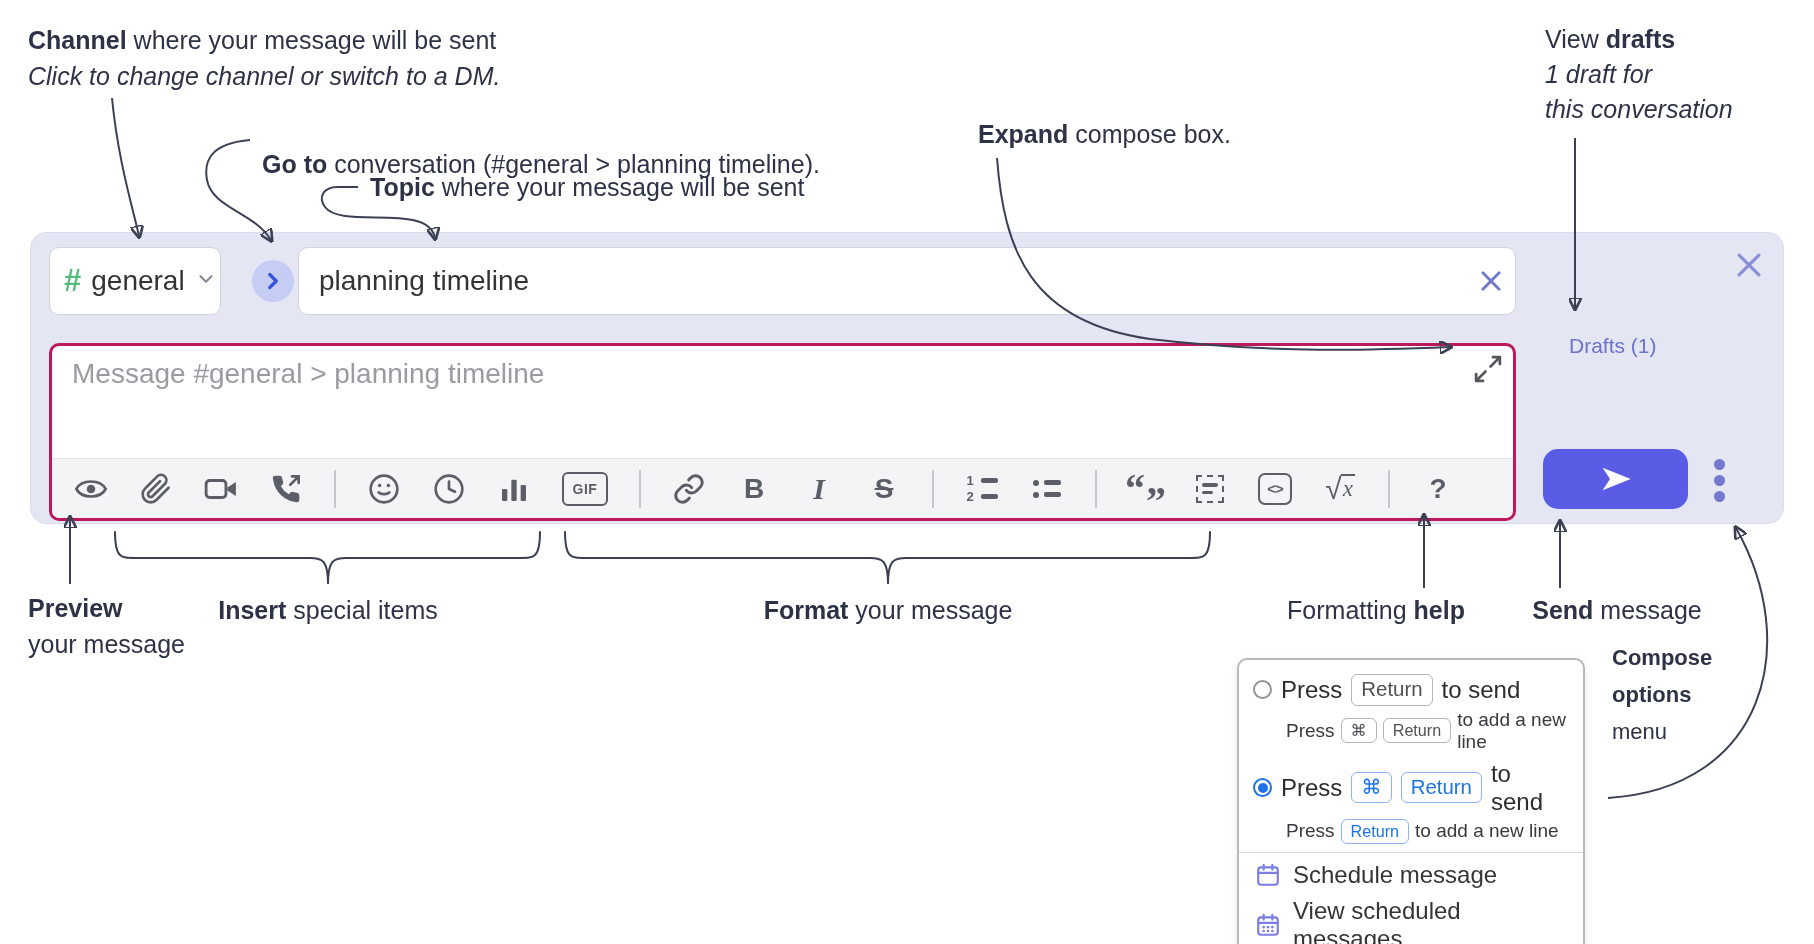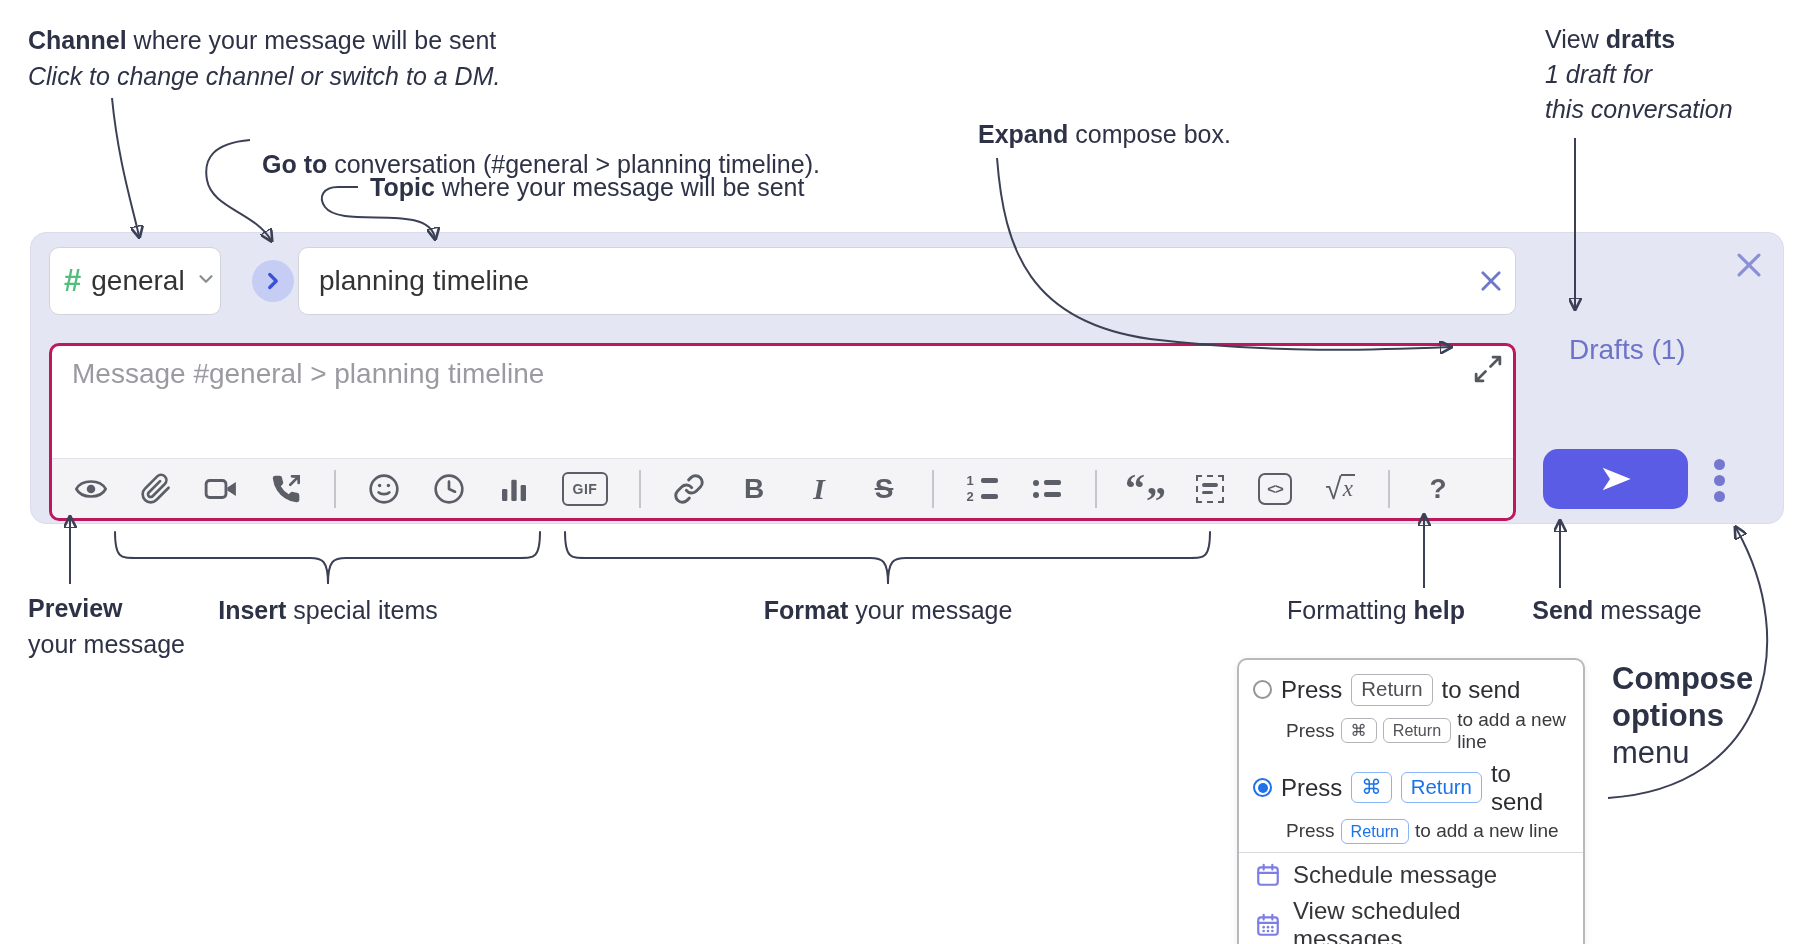--- a/index.html
+++ b/index.html
@@ -53,21 +53,21 @@
   .mathic{display:flex;align-items:flex-start;}
   .mathic .rad{font-size:30px;line-height:30px;}
   .mathic .mx{font-family:"Liberation Serif",serif;font-style:italic;font-size:23px;line-height:26px;
               border-top:2.5px solid #5b5e66;margin-left:-1px;padding:0 2px;}
   .listic{display:flex;flex-direction:column;gap:6px;}
   .listic .row{display:flex;align-items:center;gap:5px;}
   .listic .num{font-size:13px;font-weight:700;width:9px;line-height:10px;}
   .listic .dot{width:6px;height:6px;border-radius:50%;background:#5b5e66;}
   .listic .bar{width:17px;height:5px;background:#5b5e66;border-radius:2px;}
   
-  #drafts-link{position:absolute;left:1538px;top:101px;font-size:28px;color:#6d73c8;cursor:pointer;}
+  #drafts-link{position:absolute;left:1538px;top:101px;font-size:21px;color:#6d73c8;cursor:pointer;}
   #send-btn{position:absolute;left:1512px;top:216px;width:145px;height:60px;border-radius:15px;
             background:#5a5ce6;border:none;display:flex;align-items:center;justify-content:center;cursor:pointer;}
   #ellipsis{position:absolute;left:1681px;top:226px;width:14px;display:flex;flex-direction:column;gap:5px;
             align-items:center;cursor:pointer;}
   #ellipsis i{width:11px;height:11px;border-radius:50%;background:#7678cf;}
   
   #popup{position:absolute;left:1237px;top:658px;width:348px;box-sizing:border-box;background:#fff;
          border:2px solid #b8b8bd;border-radius:10px;padding:10px 14px 8px 14px;z-index:4;
          box-shadow:0 2px 8px rgba(0,0,0,.08);}
   .opt-row{display:flex;align-items:center;gap:9px;font-size:24px;color:#2c2c31;margin:4px 0 3px;}
@@ -352,21 +352,21 @@
   </div>
 
   <div class="ann centered" style="left:888px;top:592px;">
     <b>Format</b><span> your message</span>
   </div>
 
   <div class="ann centered" style="left:1617px;top:592px;">
     <b>Send</b><span> message</span>
   </div>
 
-  <div class="ann" style="left:1612px;top:660px;font-size:31px;line-height:37px;">
+  <div class="ann" style="left:1612px;top:639px;font-size:22px;line-height:37px;">
     <div><b>Compose</b></div>
     <div><b>options</b></div>
     <div>menu</div>
   </div>
 
   <svg id="overlay" width="1814" height="944">
     <defs>
       <marker id="ah" viewBox="0 0 10 10" refX="8" refY="5" markerWidth="6.5" markerHeight="6.5" orient="auto-start-reverse">
         <path d="M0,0 L10,5 L0,10 z" fill="#3c4055" stroke="none"></path>
       </marker>

